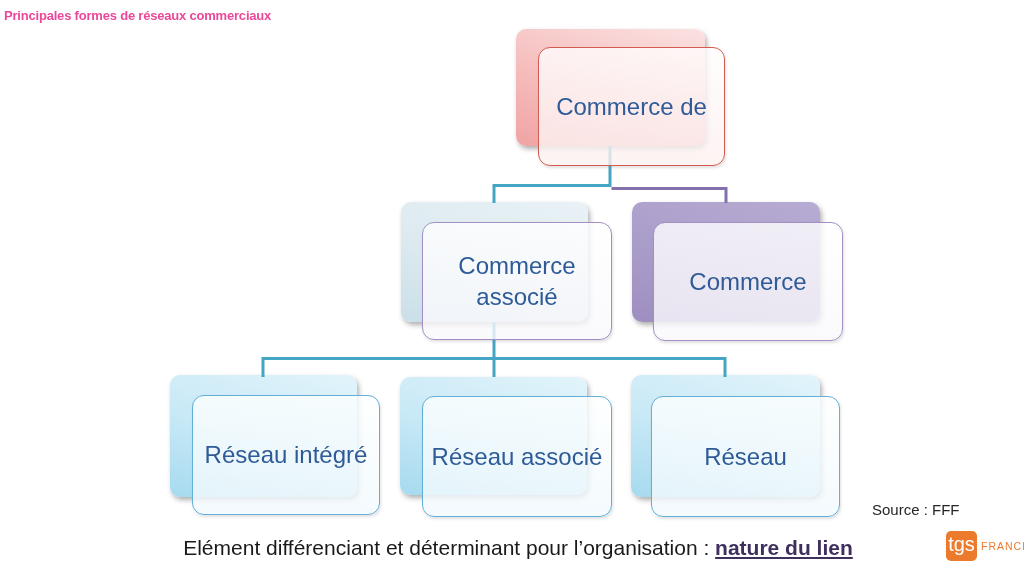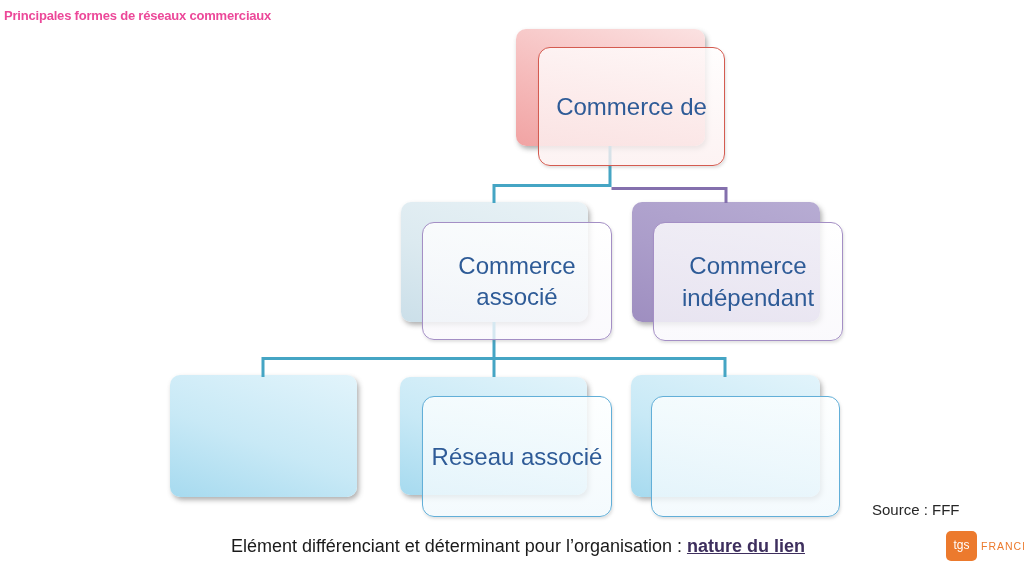--- a/index.html
+++ b/index.html
@@ -39,27 +39,27 @@
   #integre-front     { left:192px; top:395px; width:188px; height:120px; }
   #associe-back      { left:400px; top:377px; width:187px; height:118px; }
   #associe-front     { left:422px; top:396px; width:190px; height:121px; }
   #contractuel-back  { left:631px; top:375px; width:189px; height:122px; }
   #contractuel-front { left:651px; top:396px; width:189px; height:121px; }
 
   .connectors { position:absolute; left:0; top:0; z-index:2; }
 
   
   .footnote { position:absolute; left:12px; top:536px; width:1012px; text-align:center;
-              font-size:18px; color:#1a1a1a; }
+              font-size:21px; color:#1a1a1a; }
   .footnote .hl { font-weight:bold; text-decoration:underline; color:#3E2F5E; }
   .source { position:absolute; left:872px; top:501px; font-size:15px; color:#262626; }
 
   .logo { position:absolute; left:946px; top:531px; display:flex; align-items:center; }
   .logo-square { width:31px; height:30px; background:#EC7A2D; border-radius:5px;
-                 color:#ffffff; font-size:12px; display:flex; align-items:center;
+                 color:#ffffff; font-size:20px; display:flex; align-items:center;
                  justify-content:center; padding-bottom:3px; }
   .logo-suffix { margin-left:4px; color:#EC7A2D; font-size:10.5px; letter-spacing:1px; }
 </style>
 </head>
 <body>
 
 <div class="stage">
 
   <div class="slide-title">Principales formes de réseaux commerciaux</div>
 
@@ -86,33 +86,38 @@
   <div class="front theme-lav" id="organise-front">
     <div>
       <div>Commerce</div>
       <div>associé</div>
     </div>
   </div>
 
   <div class="front theme-lav" id="isole-front">
     <div>
       <div>Commerce</div>
-      <div>indépendant</div>
     </div>
   </div>
 
+  <div class="front theme-cyan" id="integre-front">
+    <div>
+      <div>Réseau intégré</div>
+    </div>
+  </div>
 
   <div class="front theme-cyan" id="associe-front">
     <div>
       <div>Réseau associé</div>
     </div>
   </div>
 
   <div class="front theme-cyan" id="contractuel-front">
     <div>
+      <div>Réseau</div>
     </div>
   </div>
 
   <div class="source">Source : FFF</div>
 
   <div class="footnote"><span>Elément différenciant et déterminant pour l’organisation : </span><span class="hl">nature du lien</span></div>
 
   <div class="logo">
     <div class="logo-square">tgs</div>
     <div class="logo-suffix">FRANCE</div>

